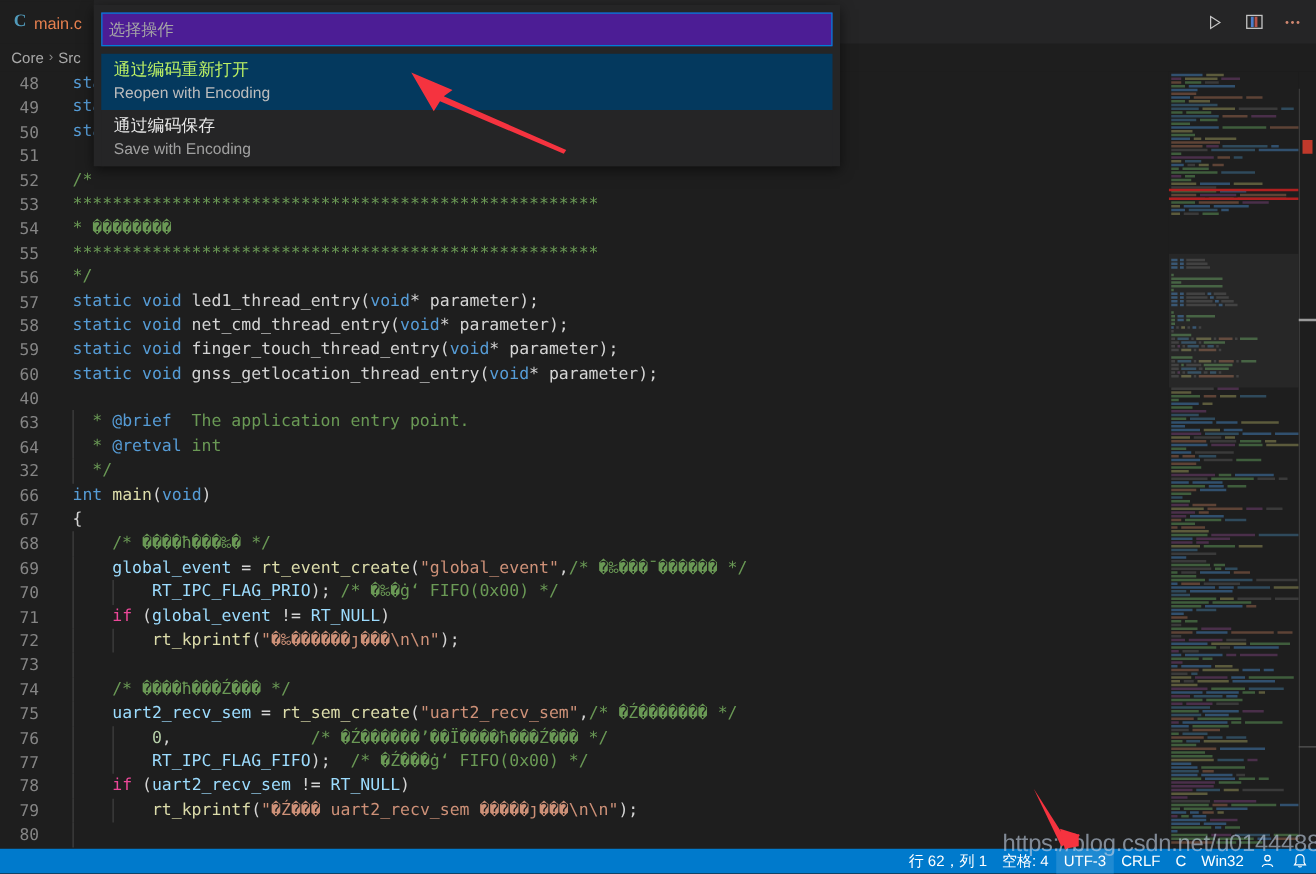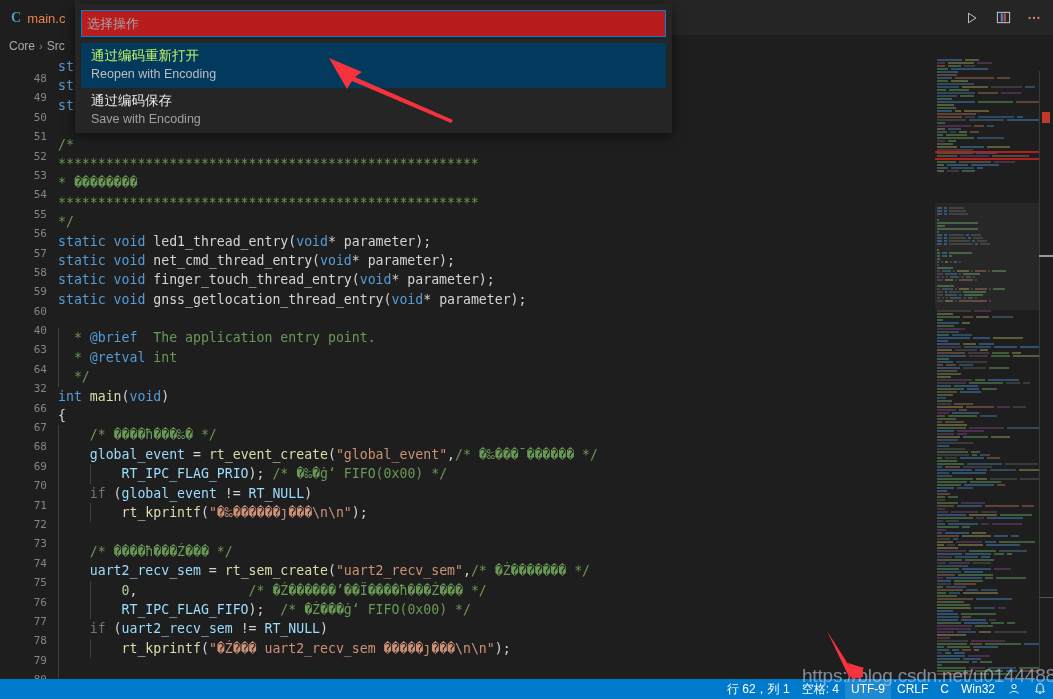--- a/index.html
+++ b/index.html
@@ -83,39 +83,39 @@
     font-size: 13.2px;
   }
   .ln-row.cur::before {
     content: "";
     position: absolute; left: 53px; right: 20px; top: 0; bottom: 0;
     border-top: 1px solid #282828;
     border-bottom: 1px solid #282828;
     pointer-events: none;
   }
   .lnum {
-    position: absolute; left: 0; top: 12px; width: 47px;
-    text-align: right;
+    position: absolute; left: 0; top: 1px; width: 47px;
+    text-align: center;
     color: #858585;
     font-family: "DejaVu Sans Mono", monospace;
-    font-size: 11px;
+    font-size: 13px;
   }
   .ln-row.cur .lnum { color: #c6c6c6; }
   .ctext {
     position: absolute; left: 58px; top: 0;
     white-space: pre;
   }
   
   .ind {
     position: absolute; top: 0; bottom: 0; width: 1px;
     background: #404040;
   }
   
   .kw  { color: #569cd6; }
-  .kw2 { color: #737373; }
+  .kw2 { color: #ec4899; }
   .fn  { color: #dcdcaa; }
   .var { color: #9cdcfe; }
   .str { color: #ce9178; }
   .cmt { color: #6a9955; }
   .num { color: #b5cea8; }
   .pl  { color: #d4d4d4; }
   .docKw { color: #569cd6; }
 
   
   #minimap {
@@ -140,21 +140,21 @@
   #quickpick {
     position: absolute; left: 75px; top: 4px;
     width: 597px;
     background: #252526;
     box-shadow: 0 3px 10px rgba(0,0,0,0.55);
     z-index: 40;
     padding: 6px 6px 0 6px;
   }
   #qp-input {
     width: 100%; height: 27px;
-    background: #b91c1c;
+    background: #4c1d95;
     border: 1px solid #007fd4;
     color: #cccccc;
     font-size: 13px;
     padding: 0 5px;
     outline: none;
     font-family: "Liberation Sans", sans-serif;
   }
   #qp-input::placeholder { color: #a6a6a6; }
   #qp-list { margin-top: 6px; }
   .qp-item {
@@ -783,21 +783,21 @@
   </div>
 
   <div id="statusbar">
       <div class="sb">
         <span>行 62，列 1</span>
       </div>
       <div class="sb">
         <span>空格: 4</span>
       </div>
       <div class="sb hl">
-        <span>UTF-9</span>
+        <span>UTF-3</span>
       </div>
       <div class="sb">
         <span>CRLF</span>
       </div>
       <div class="sb">
         <span>C</span>
       </div>
       <div class="sb">
         <span>Win32</span>
       </div>

